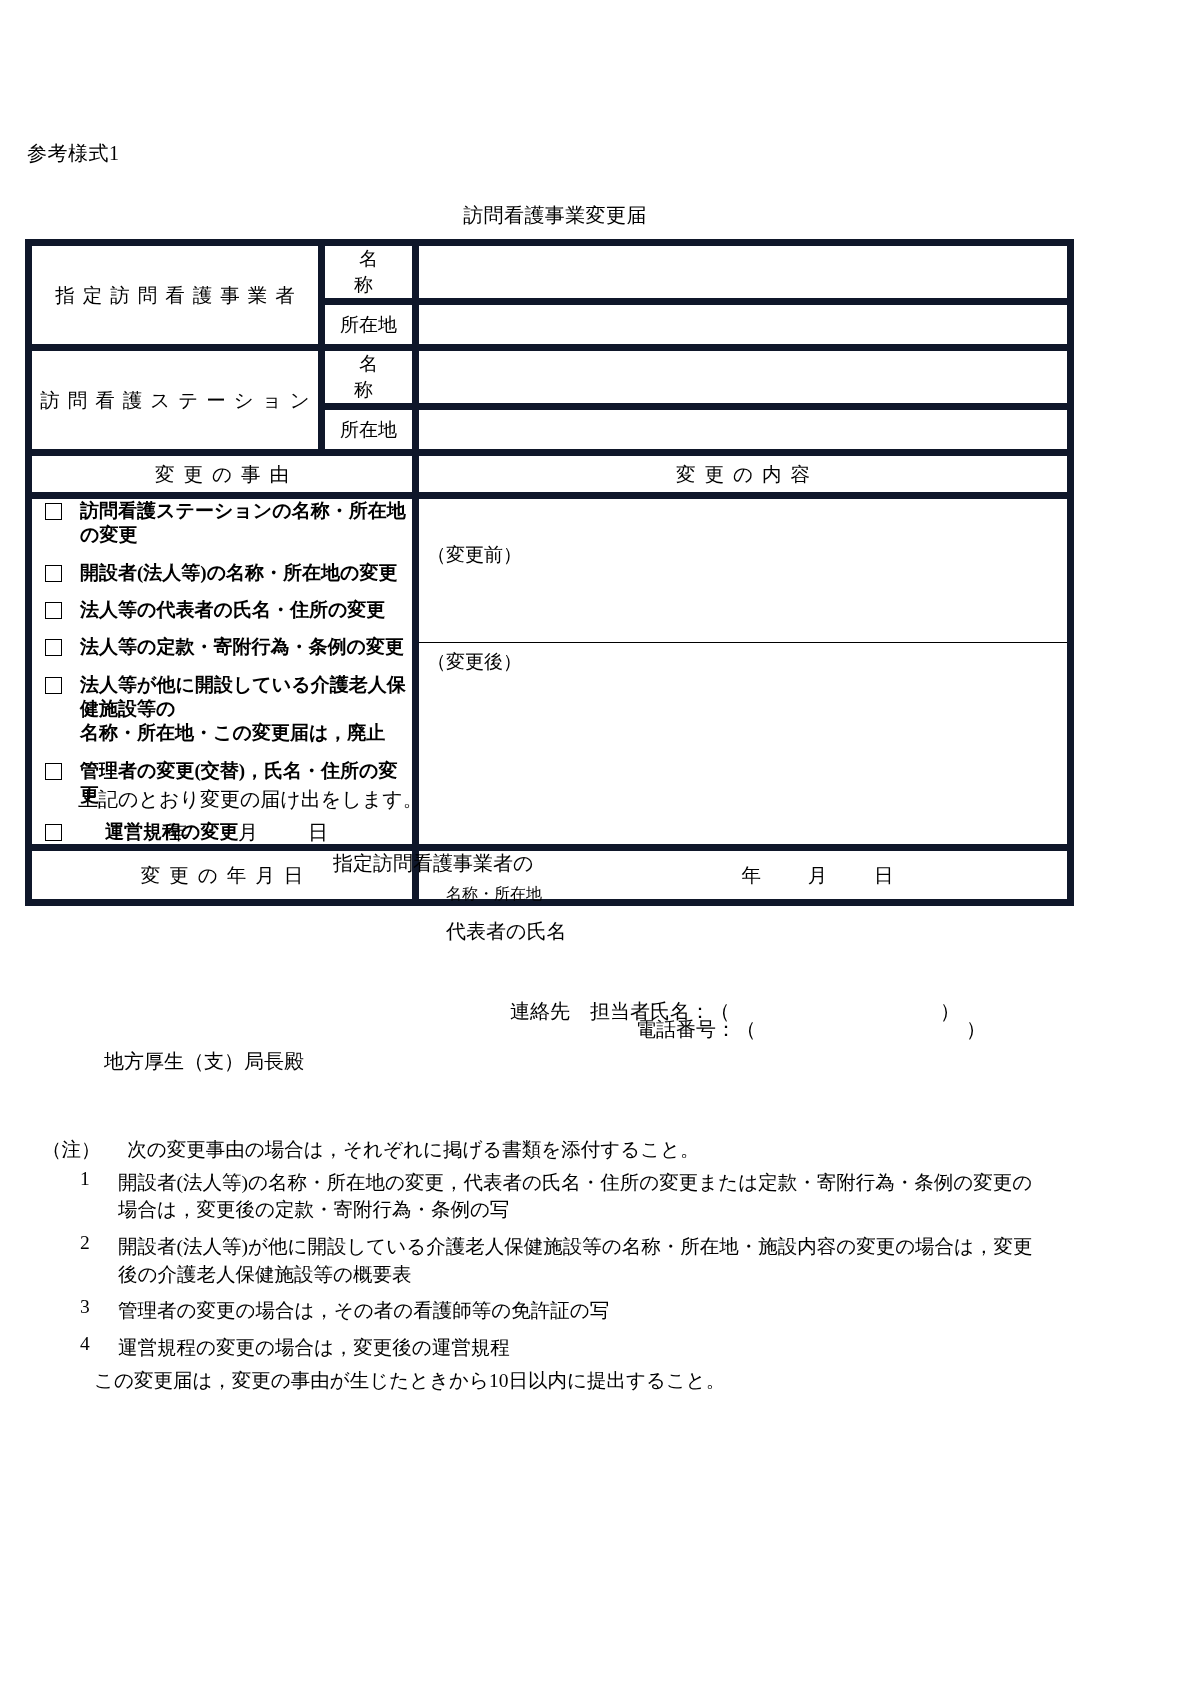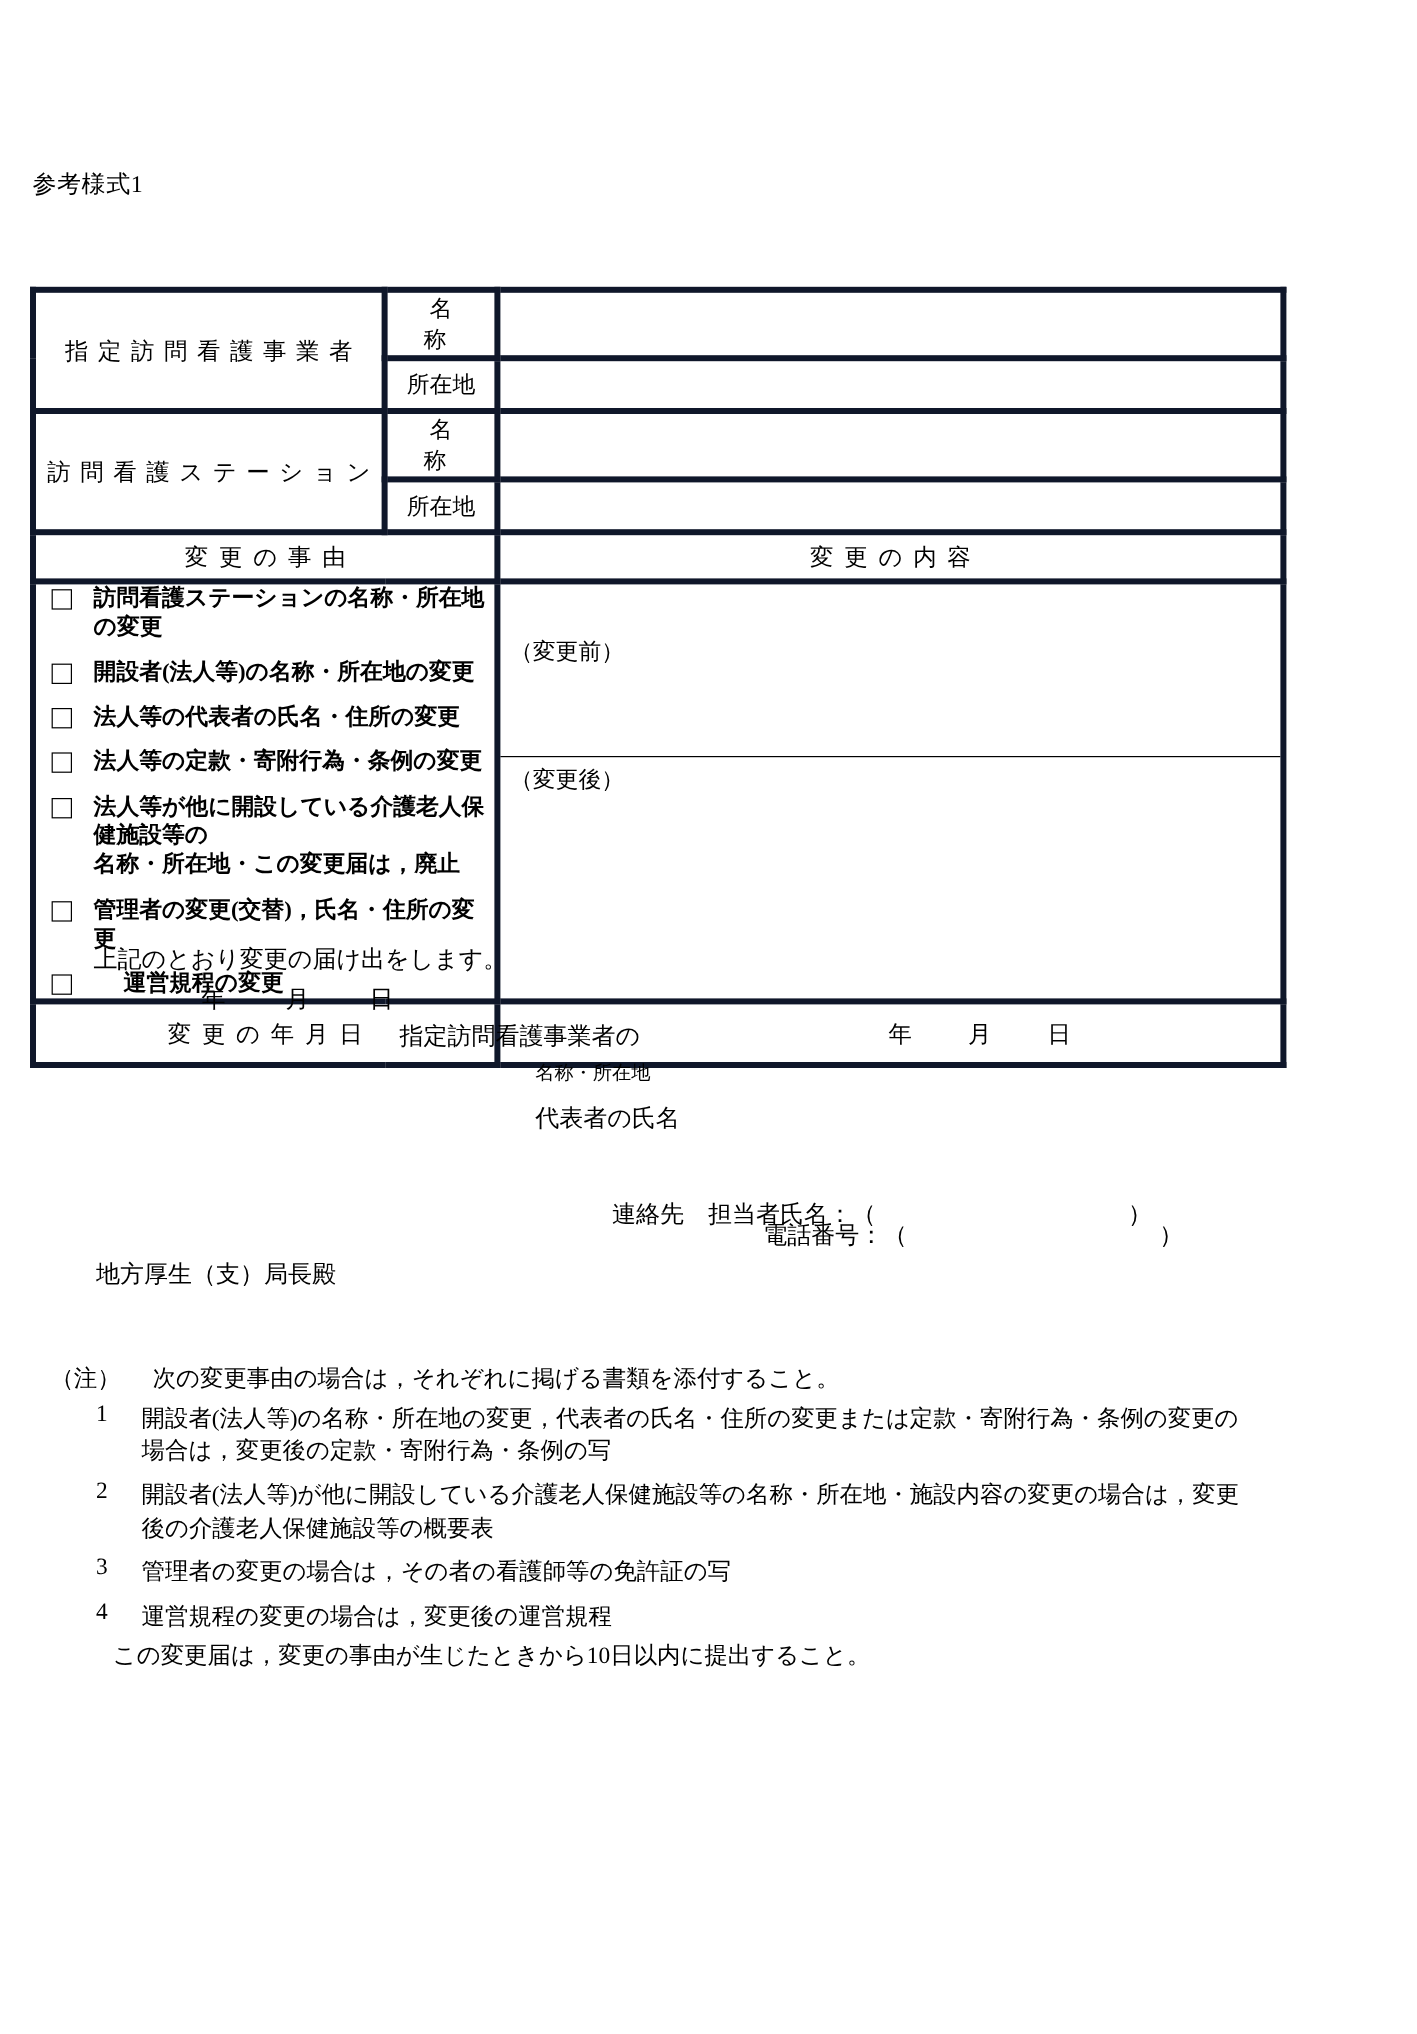--- a/index.html
+++ b/index.html
@@ -50,21 +50,21 @@
   .main-table {
     position: absolute;
     left: 25px;
     top: 239px;
     width: 1042px;
     border-collapse: collapse;
     table-layout: fixed;
     font-size: 19px;
   }
   .main-table td {
-    border: 5px solid #0f172a;
+    border: 7px solid #0f172a;
     padding: 0;
     vertical-align: middle;
     margin-top: 19px;
   }
   .cell-party {
     width: 293px;
     text-align: center;
     font-size: 19.5px;
     letter-spacing: 8px;
     text-indent: 8px;
@@ -173,21 +173,21 @@
   .decl-date   { left: 168px; top: 819px;  font-size: 20px; }
   .decl-date .ygap { display: inline-block; width: 40px; }
   .decl-party  { left: 333px; top: 850px;  font-size: 20px; }
   .decl-name   { left: 446px; top: 884px;  font-size: 16px; }
   .decl-rep    { left: 446px; top: 918px;  font-size: 20px; }
 
   .contact-person { left: 510px; top: 983px;  font-size: 20px; margin-top: 15px; }
   .contact-phone  { left: 636px; top: 1016px; font-size: 20px; }
   .paren-gap { display: inline-block; width: 200px; }
 
-  .addressee { left: 80px; top: 1048px; font-size: 20px; }
+  .addressee { left: 104px; top: 1048px; font-size: 20px; }
 
   
   .notes {
     position: absolute;
     left: 42px;
     top: 1140px;
     width: 1100px;
     font-size: 19.5px;
     line-height: 1.0;
   }
@@ -218,20 +218,21 @@
     white-space: nowrap;
   }
 </style>
 </head>
 <body>
 
 <div class="page">
 
   <div class="form-code">参考様式1</div>
 
+  <div class="doc-title">訪問看護事業変更届</div>
 
   <table class="main-table">
     <colgroup>
       <col style="width:293px">
       <col style="width:94px">
       <col style="width:655px">
     </colgroup>
     <tbody>
       <tr>
         <td class="cell-party" rowspan="2">指定訪問看護事業者</td>

